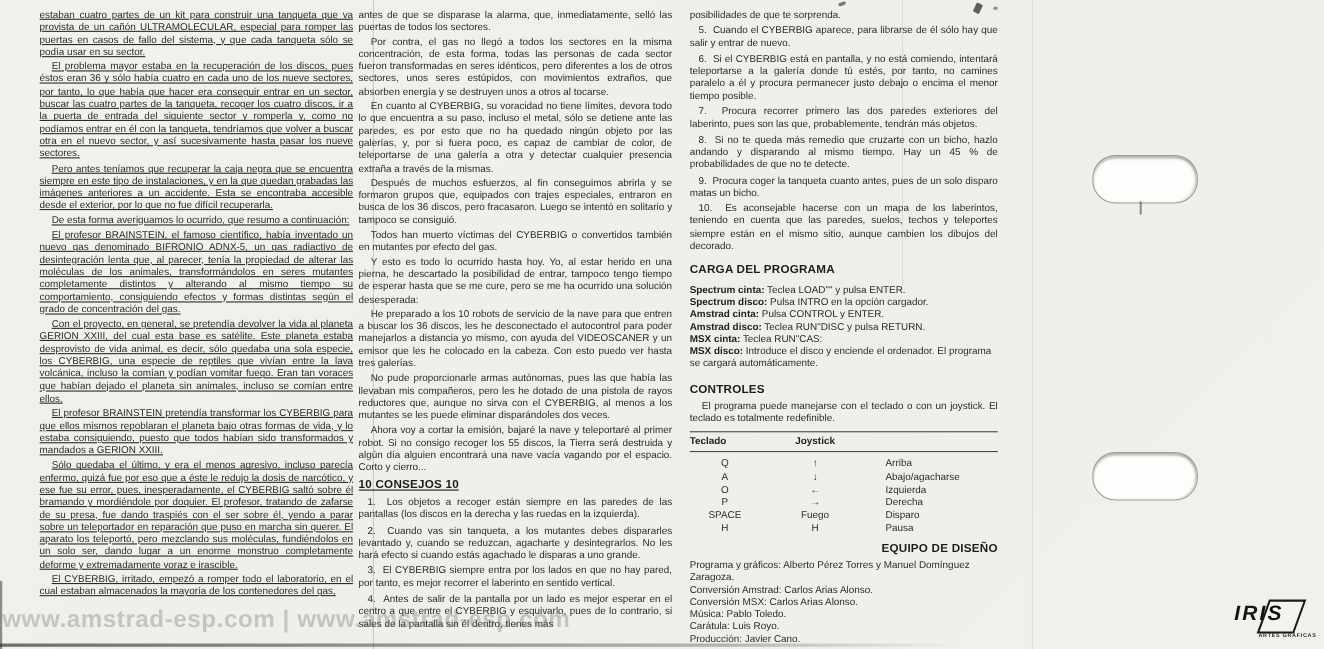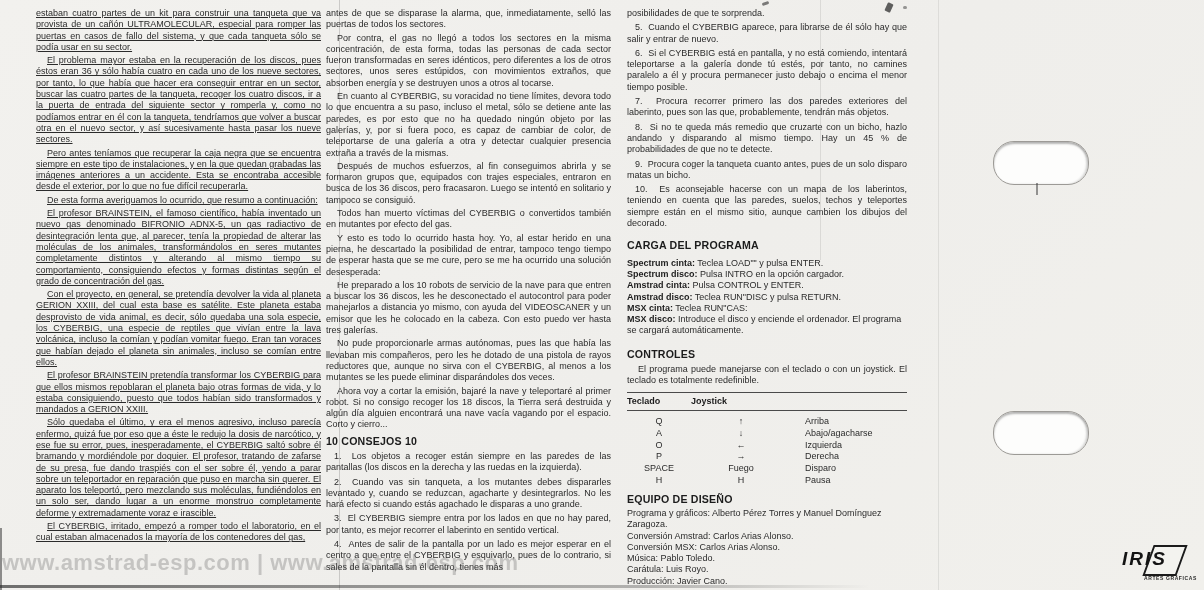--- a/index.html
+++ b/index.html
@@ -11,31 +11,31 @@
   .page{position:relative;width:1204px;height:590px;overflow:hidden;
     background:linear-gradient(135deg,#f2f1ee 0%,#efeeeb 55%,#f1f0ec 100%);}
   .col{position:absolute;top:8px;color:#2b2b2b;font-size:9px;line-height:11.3px;text-align:justify;}
   #c1{left:36px;width:285px;text-decoration:underline;}
   #c2{left:326px;width:285px;height:580px;overflow:hidden;}
   #c3{left:627px;width:280px;}
   .p{margin:0 0 2px;text-indent:11px;}
   .cont{text-indent:0;}
   .tip{margin:3px 0 0;text-indent:8px;}
   .h{font-weight:bold;color:#1c1c1c;font-size:10.6px;letter-spacing:.2px;text-align:left;text-indent:0;}
-  .h-tips{margin:5px 0 4px;}
+  .h-tips{margin:5px 0 4px;text-decoration:underline;}
   .h-carga{margin:11px 0 6px;}
   .h-ctrl{margin:12px 0 4px;}
-  .h-equipo{margin:7px 0 3px;}
+  .h-equipo{margin:7px 0 3px;text-align:right;}
   .loadline{margin:0;text-align:left;text-indent:0;}
   .loadline b{color:#1d1d1d;}
   .intro{text-indent:11px;}
   .ctl{margin-top:5px;border-top:1px solid #4a4a4a;padding-top:3px;text-align:left;}
   .ctl-head{display:flex;border-bottom:1px solid #4a4a4a;padding-bottom:3px;font-weight:bold;color:#1c1c1c;}
   .ctl-head span:nth-child(1){width:64px;text-align:left;}
-  .ctl-head span:nth-child(2){width:100px;}
+  .ctl-head span:nth-child(2){width:100px;text-align:center;}
   .ctl-body{margin-top:5px;}
   .ctl-row{display:flex;line-height:11.8px;}
   .ck{width:64px;text-align:center;}
   .cj{width:100px;text-align:center;}
   .ca{flex:1;padding-left:14px;}
   .credit{margin:0;text-align:left;text-indent:0;}
   
   .wm{position:absolute;left:2px;top:550px;width:690px;font-size:22px;font-weight:bold;
       color:rgba(105,105,105,0.32);letter-spacing:.5px;white-space:nowrap;}
   
@@ -83,21 +83,21 @@
 
   <div class="col" id="c2">
     <p class="p cont">antes de que se disparase la alarma, que, inmediatamente, selló las puertas de todos los sectores.</p>
     <p class="p">Por contra, el gas no llegó a todos los sectores en la misma concentración, de esta forma, todas las personas de cada sector fueron transformadas en seres idénticos, pero diferentes a los de otros sectores, unos seres estúpidos, con movimientos extraños, que absorben energía y se destruyen unos a otros al tocarse.</p>
     <p class="p">En cuanto al CYBERBIG, su voracidad no tiene límites, devora todo lo que encuentra a su paso, incluso el metal, sólo se detiene ante las paredes, es por esto que no ha quedado ningún objeto por las galerías, y, por si fuera poco, es capaz de cambiar de color, de teleportarse de una galería a otra y detectar cualquier presencia extraña a través de la mismas.</p>
     <p class="p">Después de muchos esfuerzos, al fin conseguimos abrirla y se formaron grupos que, equipados con trajes especiales, entraron en busca de los 36 discos, pero fracasaron. Luego se intentó en solitario y tampoco se consiguió.</p>
     <p class="p">Todos han muerto víctimas del CYBERBIG o convertidos también en mutantes por efecto del gas.</p>
     <p class="p">Y esto es todo lo ocurrido hasta hoy. Yo, al estar herido en una pierna, he descartado la posibilidad de entrar, tampoco tengo tiempo de esperar hasta que se me cure, pero se me ha ocurrido una solución desesperada:</p>
     <p class="p">He preparado a los 10 robots de servicio de la nave para que entren a buscar los 36 discos, les he desconectado el autocontrol para poder manejarlos a distancia yo mismo, con ayuda del VIDEOSCANER y un emisor que les he colocado en la cabeza. Con esto puedo ver hasta tres galerías.</p>
     <p class="p">No pude proporcionarle armas autónomas, pues las que había las llevaban mis compañeros, pero les he dotado de una pistola de rayos reductores que, aunque no sirva con el CYBERBIG, al menos a los mutantes se les puede eliminar disparándoles dos veces.</p>
-    <p class="p">Ahora voy a cortar la emisión, bajaré la nave y teleportaré al primer robot. Si no consigo recoger los 18 discos, la Tierra será destruida y algún día alguien encontrará una nave vacía vagando por el espacio. Corto y cierro...</p>
+    <p class="p">Ahora voy a cortar la emisión, bajaré la nave y teleportaré al primer robot. Si no consigo recoger los 55 discos, la Tierra será destruida y algún día alguien encontrará una nave vacía vagando por el espacio. Corto y cierro...</p>
     <p class="h h-tips">10 CONSEJOS 10</p>
     <p class="tip">1.&nbsp;&nbsp;Los objetos a recoger están siempre en las paredes de las pantallas (los discos en la derecha y las ruedas en la izquierda).</p>
     <p class="tip">2.&nbsp;&nbsp;Cuando vas sin tanqueta, a los mutantes debes dispararles levantado y, cuando se reduzcan, agacharte y desintegrarlos. No les hará efecto si cuando estás agachado le disparas a uno grande.</p>
     <p class="tip">3.&nbsp;&nbsp;El CYBERBIG siempre entra por los lados en que no hay pared, por tanto, es mejor recorrer el laberinto en sentido vertical.</p>
     <p class="tip">4.&nbsp;&nbsp;Antes de salir de la pantalla por un lado es mejor esperar en el centro a que entre el CYBERBIG y esquivarlo, pues de lo contrario, si sales de la pantalla sin él dentro, tienes más</p>
   </div>
 
   <div class="col" id="c3">
     <p class="p cont">posibilidades de que te sorprenda.</p>
     <p class="tip">5.&nbsp;&nbsp;Cuando el CYBERBIG aparece, para librarse de él sólo hay que salir y entrar de nuevo.</p>

